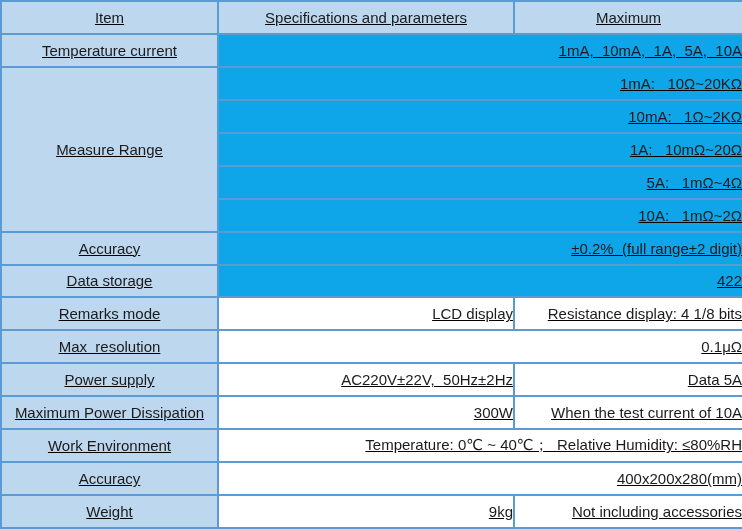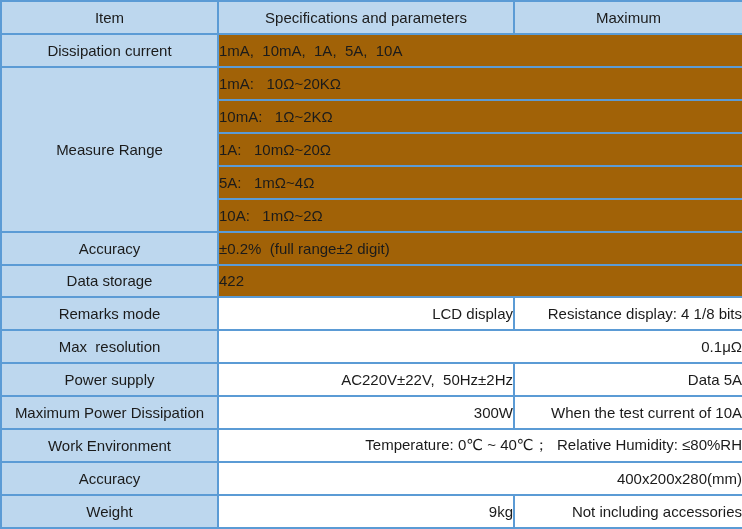--- a/index.html
+++ b/index.html
@@ -5,20 +5,21 @@
   html, body {
     margin: 0;
     padding: 0;
     background: #ffffff;
     font-family: "Liberation Sans", "DejaVu Sans", sans-serif;
   }
   .spec-table-wrap {
     width: 742px;
     height: 529px;
     box-sizing: border-box;
+    text-decoration: underline;
   }
   table.spec-table {
     width: 742px;
     height: 529px;
     border-collapse: collapse;
     table-layout: fixed;
     font-size: 15px;
     color: #1b1b1b;
   }
   table.spec-table col.c1 { width: 217px; }
@@ -37,22 +38,22 @@
     background: #bdd7ee;
     text-align: center;
     vertical-align: middle;
   }
   td.label {
     background: #bdd7ee;
     text-align: center;
     vertical-align: middle;
   }
   td.val-left {
-    background: #a16207;
-    text-align: left;
+    background: #0ea5e9;
+    text-align: right;
     vertical-align: middle;
     padding-left: 6px;
   }
   td.val-center {
     background: #ffffff;
     text-align: right;
     vertical-align: middle;
   }
 </style>
 </head>
@@ -66,21 +67,21 @@
         <col class="c3">
     </colgroup>
     <tbody>
       <tr>
         <th class="hd">Item</th>
         <th class="hd">Specifications and parameters</th>
         <th class="hd">Maximum</th>
       </tr>
 
       <tr>
-        <td class="label">Dissipation current</td>
+        <td class="label">Temperature current</td>
         <td class="val-left" colspan="2">1mA,  10mA,  1A,  5A,  10A</td>
       </tr>
 
       <tr>
         <td class="label" rowspan="5">Measure Range</td>
         <td class="val-left" colspan="2">1mA:   10Ω~20KΩ</td>
       </tr>
       <tr>
         <td class="val-left" colspan="2">10mA:   1Ω~2KΩ</td>
       </tr>

